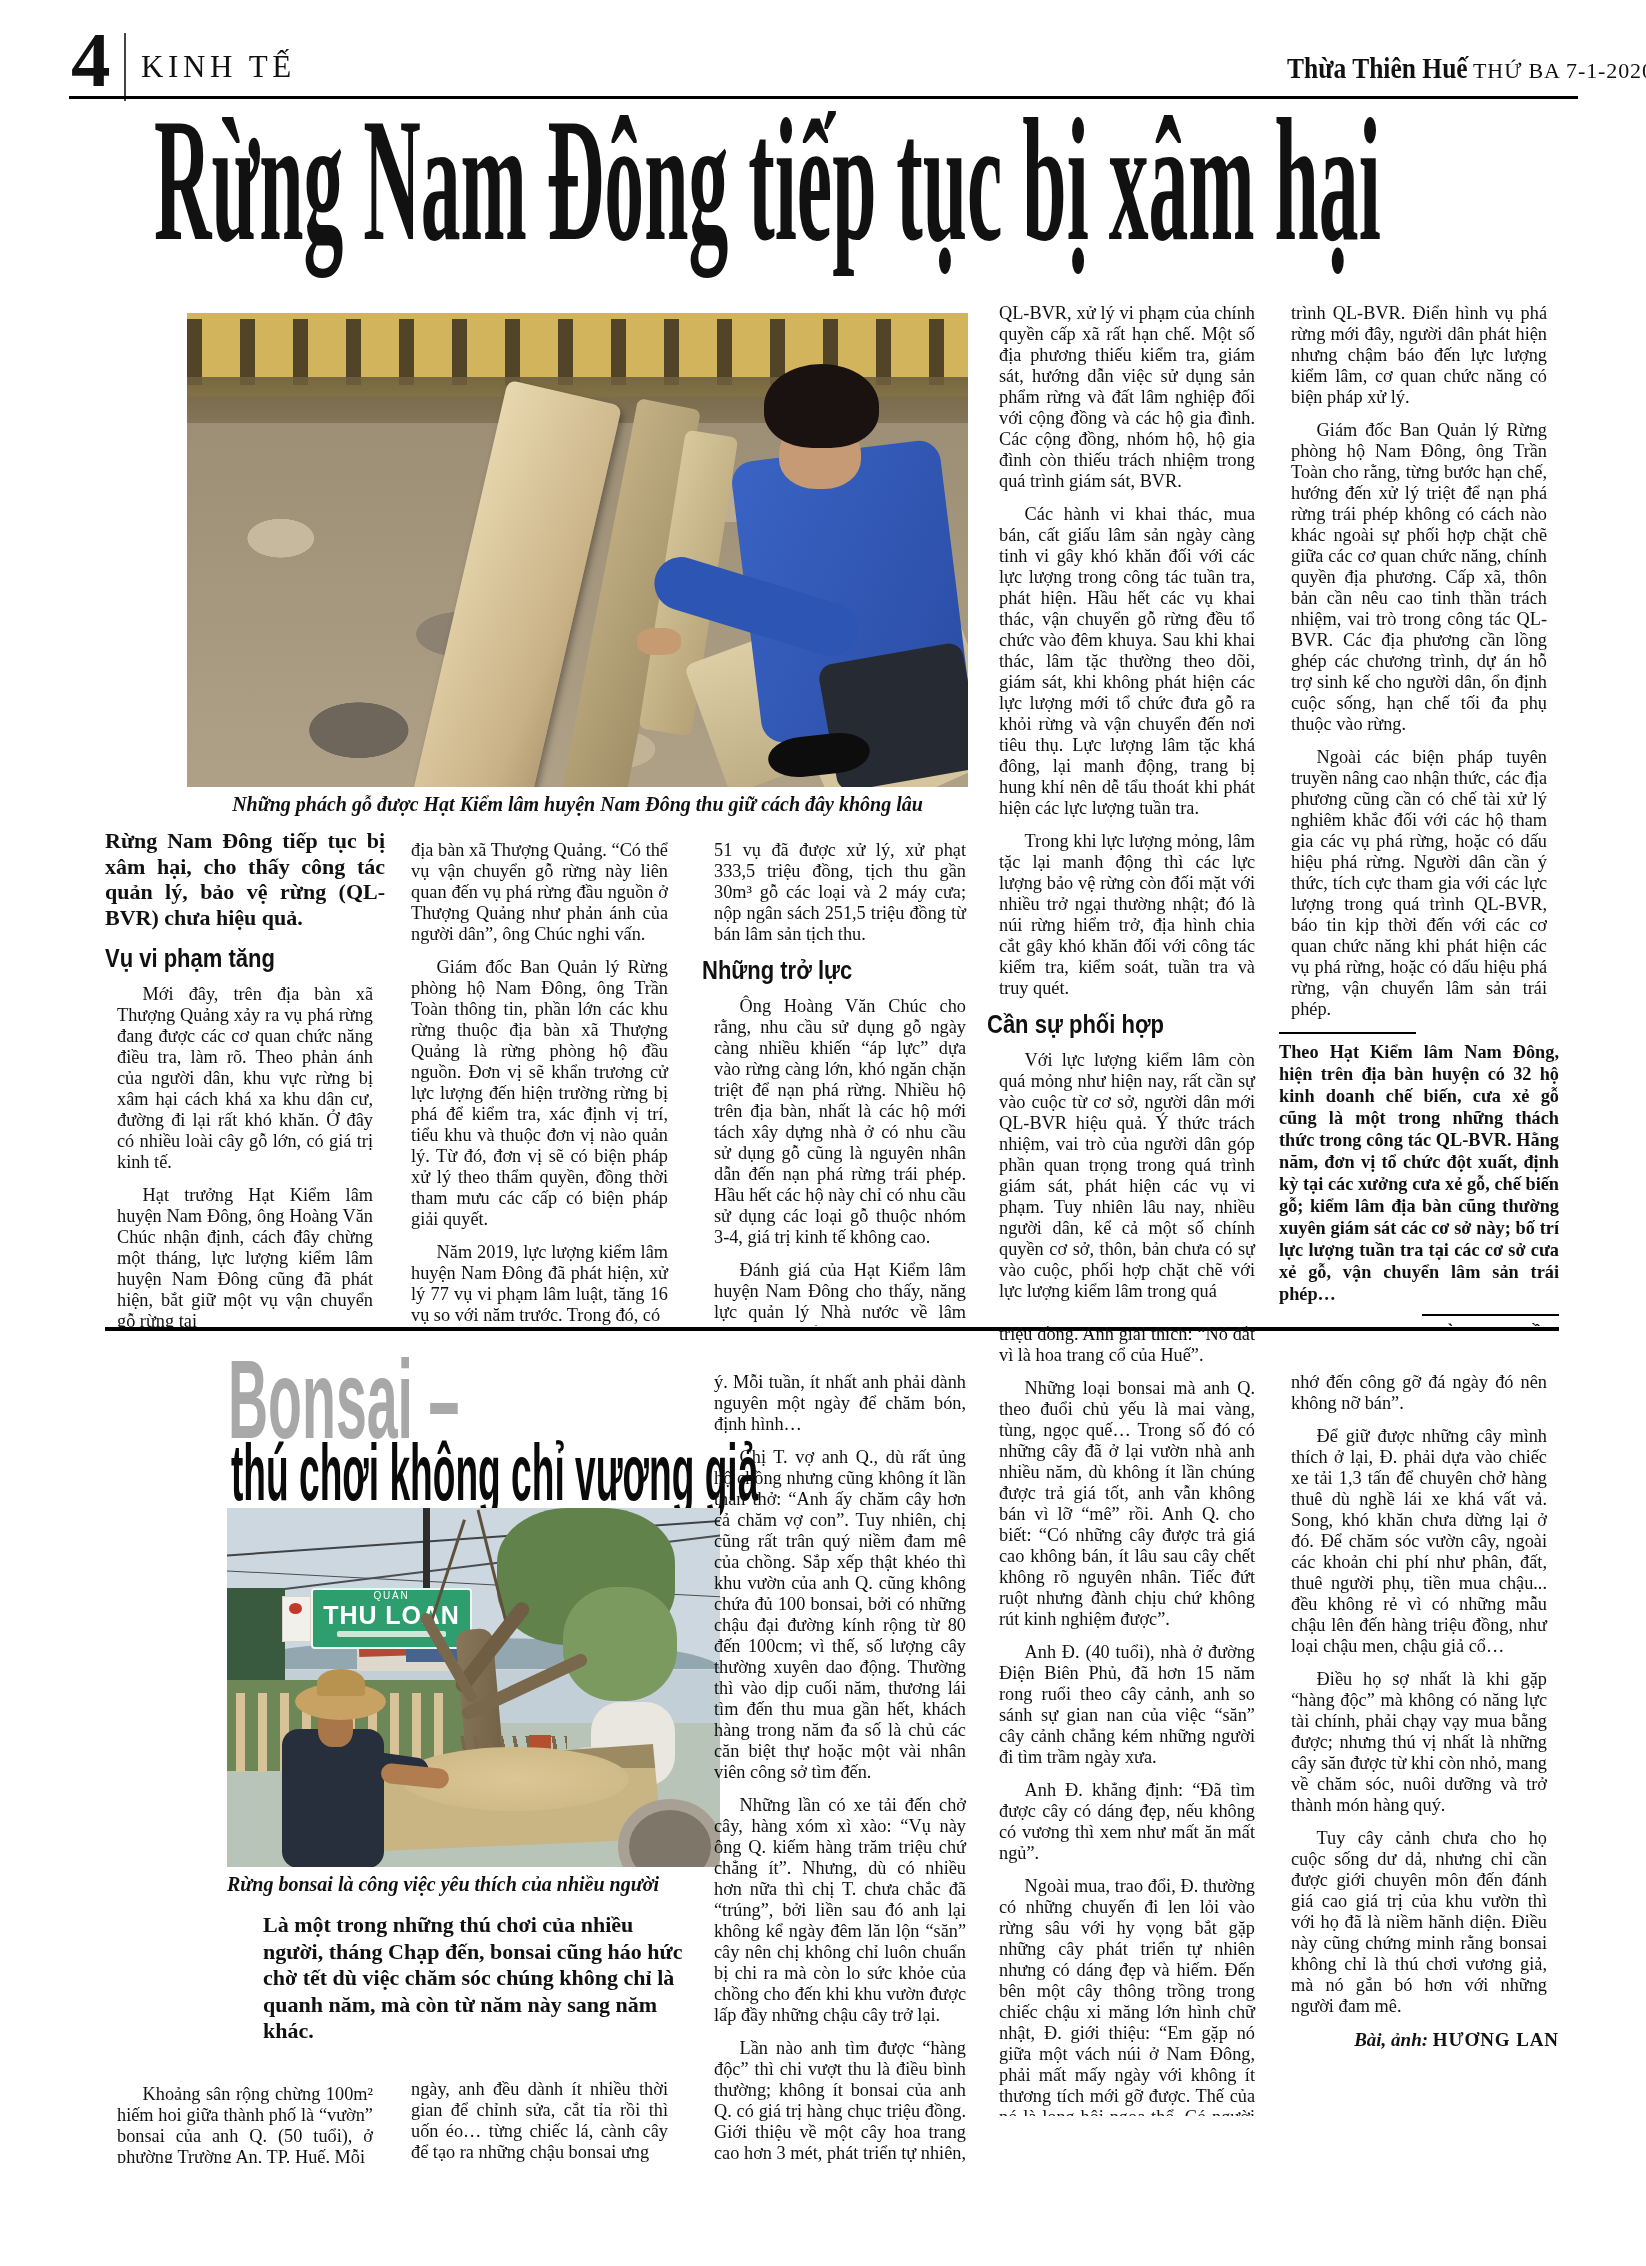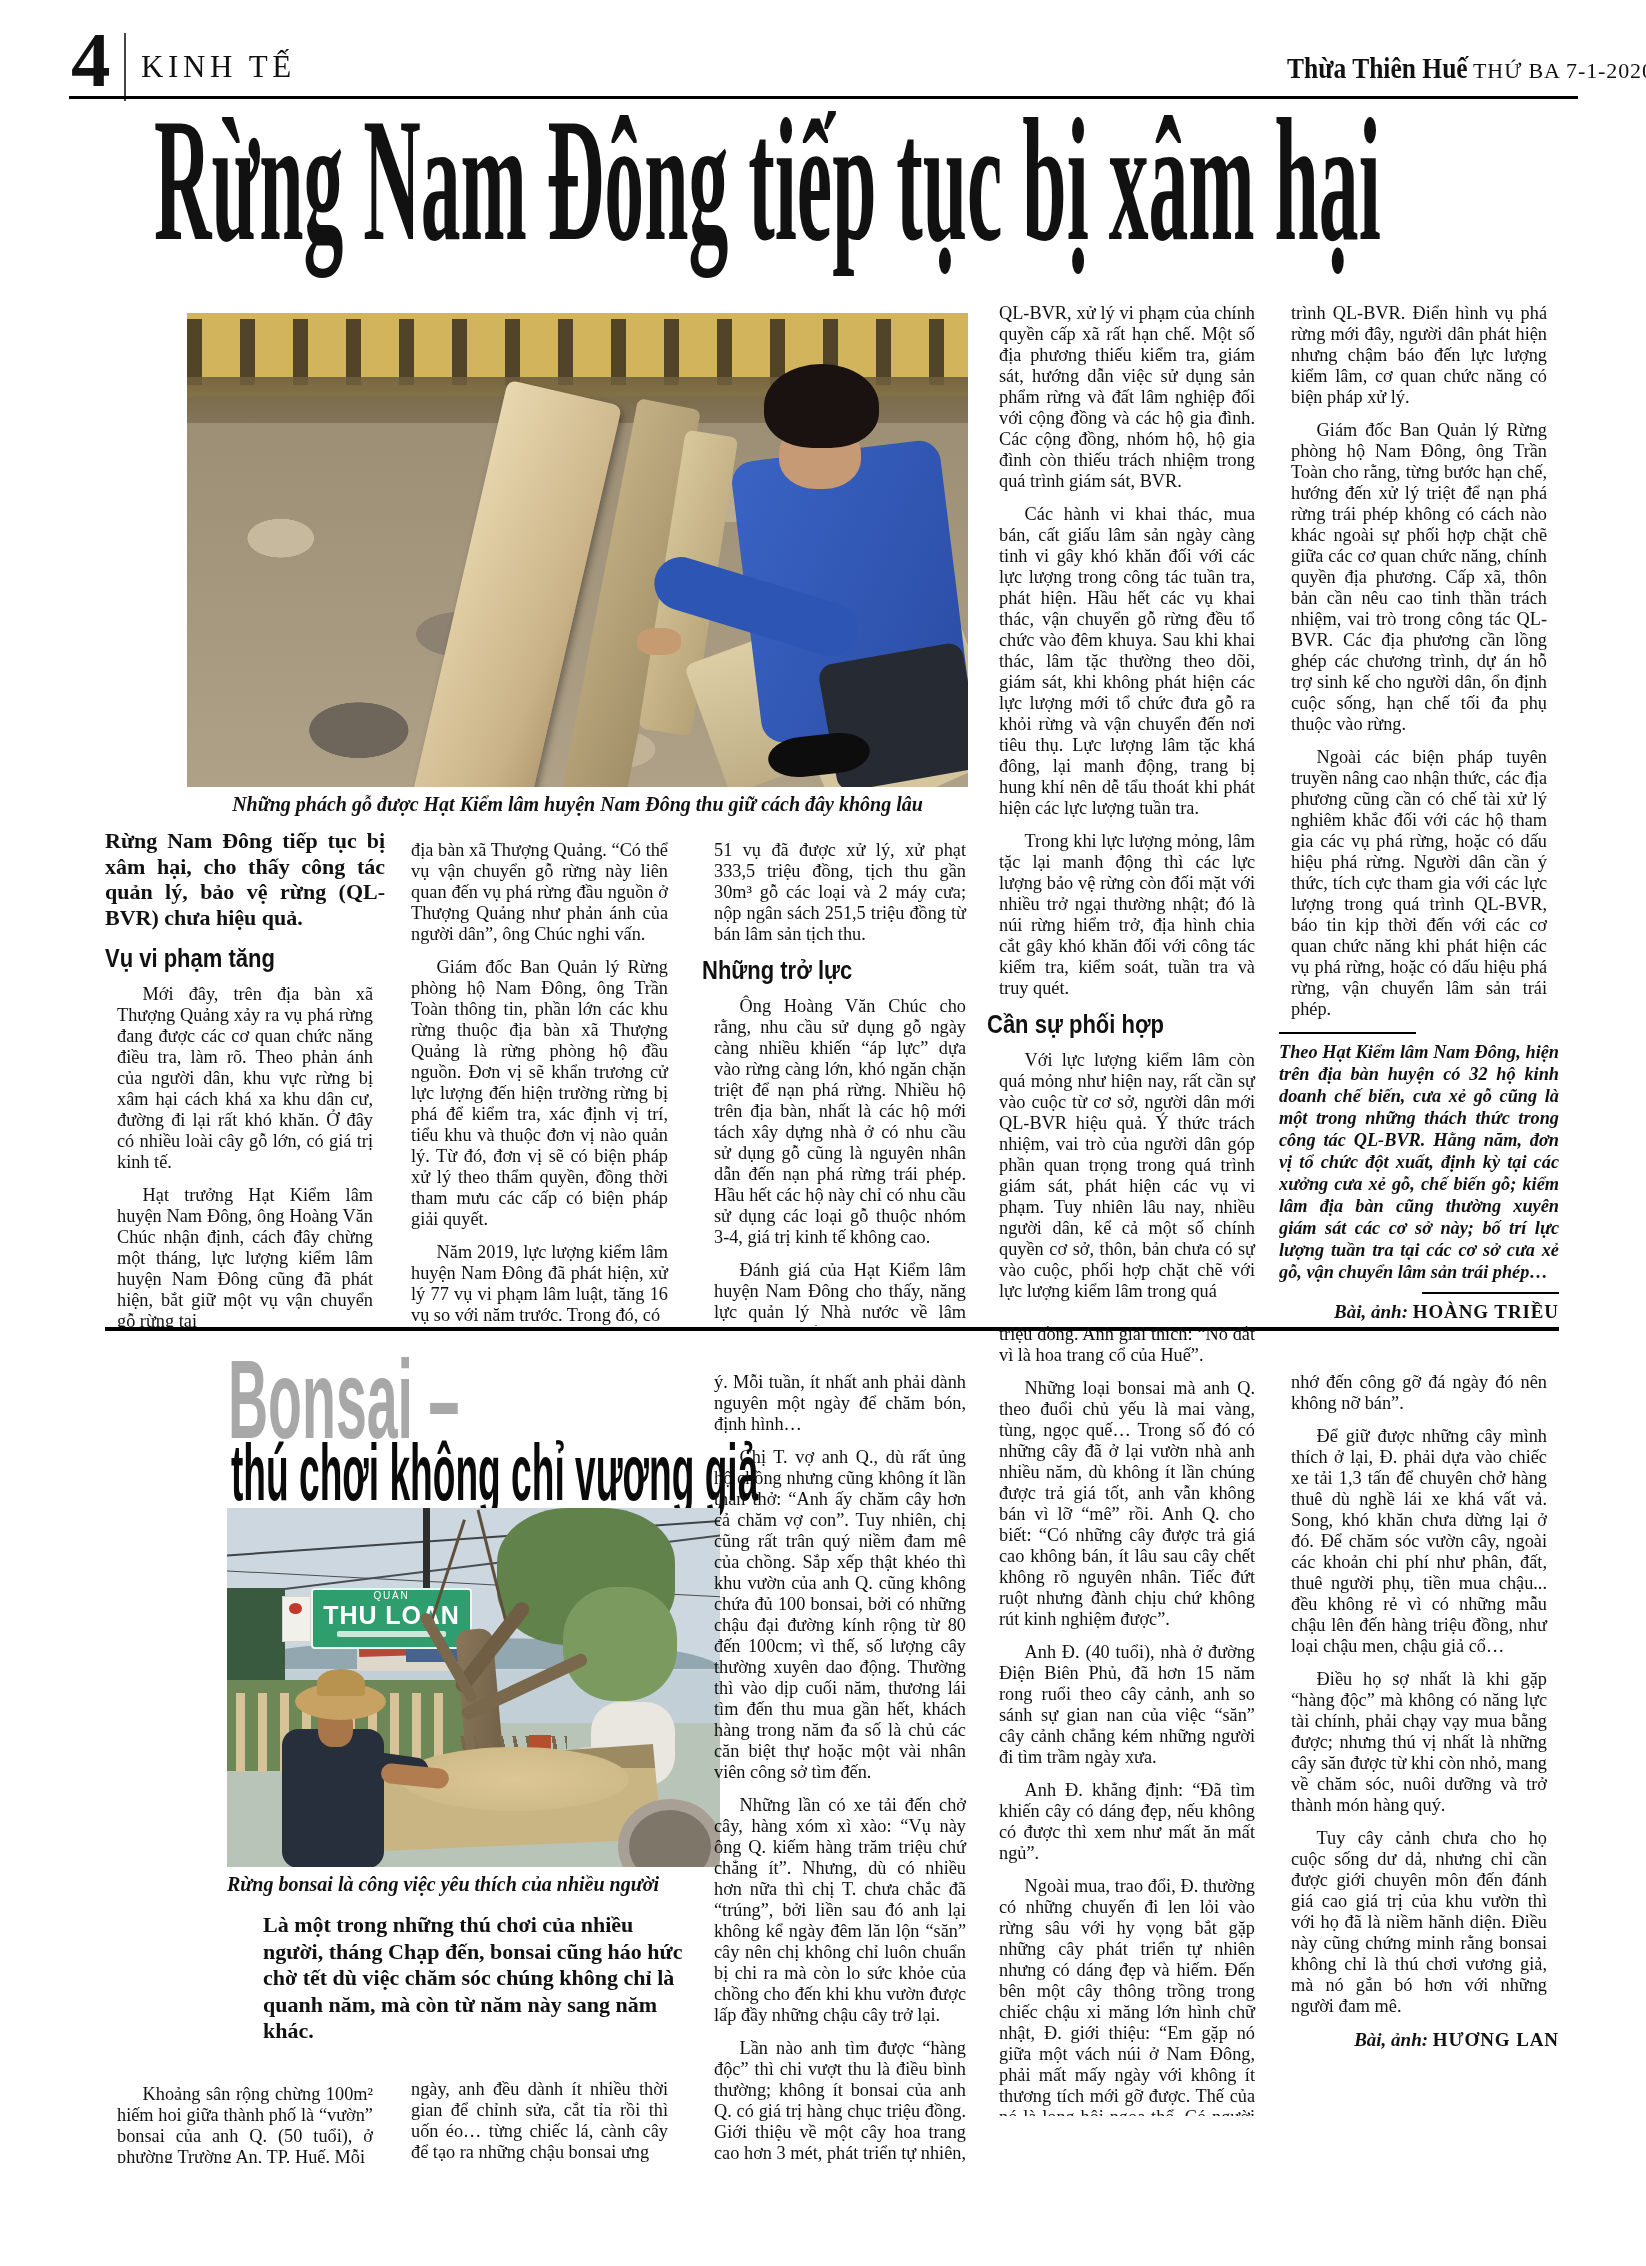--- a/index.html
+++ b/index.html
@@ -22,21 +22,21 @@
                  line-height:1;color:#0a0a0a;white-space:nowrap;transform:scaleX(.47);transform-origin:left top;}
   
   .caption{font-size:20px;font-weight:bold;font-style:italic;text-align:center;}
   .intro{font-size:22px;line-height:25.6px;font-weight:bold;text-align:justify;}
   .intro2{font-size:22px;line-height:26.5px;font-weight:bold;text-align:left;margin-left:42px;}
   .col{font-size:18.3px;line-height:21px;text-align:justify;overflow:hidden;}
   .col p{margin:12px;text-indent:25.6px;}
   .col p.cont{text-indent:0;}
   .subhead{font-family:"Liberation Sans","DejaVu Sans",sans-serif;font-weight:bold;font-size:25px;
            line-height:27.4px;margin:9.1px 0 5.5px 0;white-space:nowrap;transform:scaleX(.88);transform-origin:left center;}
-  .boxtext{font-size:18.3px;line-height:22px;font-weight:bold;text-align:justify;font-style:italic;}
+  .boxtext{font-size:18.3px;line-height:22px;font-weight:bold;text-align:justify;}
   .byline{font-size:19px;text-align:right;margin-top:7.3px;}
   .byline .lbl{font-style:italic;font-weight:bold;}
   .byline .nm{font-weight:bold;letter-spacing:0.9px;}
   .minirule{height:1.8px;background:#000;}
   
   .photo{overflow:hidden;}
   .ph{position:absolute;}
   #photo1{background:#a89a82;}
   #photo1 .ground{left:0;top:110px;width:100%;height:384px;
      background:
@@ -193,21 +193,21 @@
     <p class="cont">ý. Mỗi tuần, ít nhất anh phải dành nguyên một ngày để chăm bón, định hình…</p>
     <p>Chị T. vợ anh Q., dù rất ủng hộ chồng nhưng cũng không ít lần than thở: “Anh ấy chăm cây hơn cả chăm vợ con”. Tuy nhiên, chị cũng rất trân quý niềm đam mê của chồng. Sắp xếp thật khéo thì khu vườn của anh Q. cũng không chứa đủ 100 bonsai, bởi có những chậu đại đường kính rộng từ 80 đến 100cm; vì thế, số lượng cây thường xuyên dao động. Thường thì vào dịp cuối năm, thương lái tìm đến thu mua gần hết, khách hàng trong năm đa số là chủ các căn biệt thự hoặc một vài nhân viên công sở tìm đến.</p>
     <p>Những lần có xe tải đến chở cây, hàng xóm xì xào: “Vụ này ông Q. kiếm hàng trăm triệu chứ chẳng ít”. Nhưng, dù có nhiều hơn nữa thì chị T. chưa chắc đã “trúng”, bởi liền sau đó anh lại không kể ngày đêm lăn lộn “săn” cây nên chị không chỉ luôn chuẩn bị chi ra mà còn lo sức khỏe của chồng cho đến khi khu vườn được lấp đầy những chậu cây trở lại.</p>
     <p>Lần nào anh tìm được “hàng độc” thì chi vượt thu là điều bình thường; không ít bonsai của anh Q. có giá trị hàng chục triệu đồng. Giới thiệu về một cây hoa trang cao hơn 3 mét, phát triển tự nhiên, anh Q. cho biết đã có người trả 15</p>
   </div>
 
   <div class="abs col" style="left:987px;top:1312px;width:280px;height:804px;">
     <p class="cont">triệu đồng. Anh giải thích: “Nó đắt vì là hoa trang cổ của Huế”.</p>
     <p>Những loại bonsai mà anh Q. theo đuổi chủ yếu là mai vàng, tùng, ngọc quế… Trong số đó có những cây đã ở lại vườn nhà anh nhiều năm, dù không ít lần chúng được trả giá tốt, anh vẫn không bán vì lỡ “mê” rồi. Anh Q. cho biết: “Có những cây được trả giá cao không bán, ít lâu sau cây chết không rõ nguyên nhân. Tiếc đứt ruột nhưng đành chịu chứ không rút kinh nghiệm được”.</p>
     <p>Anh Đ. (40 tuổi), nhà ở đường Điện Biên Phủ, đã hơn 15 năm rong ruổi theo cây cảnh, anh so sánh sự gian nan của việc “săn” cây cảnh chẳng kém những người đi tìm trầm ngày xưa.</p>
-    <p>Anh Đ. khẳng định: “Đã tìm khiến cây có dáng đẹp, nếu không có được thì xem như mất ăn mất ngủ”.</p>
+    <p>Anh Đ. khẳng định: “Đã tìm được cây có dáng đẹp, nếu không có vương thì xem như mất ăn mất ngủ”.</p>
     <p>Ngoài mua, trao đổi, Đ. thường có những chuyến đi len lỏi vào rừng sâu với hy vọng bắt gặp những cây phát triển tự nhiên nhưng có dáng đẹp và hiếm. Đến bên một cây thông trồng trong chiếc chậu xi măng lớn hình chữ nhật, Đ. giới thiệu: “Em gặp nó giữa một vách núi ở Nam Đông, phải mất mấy ngày với không ít thương tích mới gỡ được. Thế của nó là long hội ngọa thổ. Có người trả hơn 20 triệu đồng, nhưng cứ</p>
   </div>
 
   <div class="abs col" style="left:1279px;top:1360px;width:280px;height:822px;">
     <p class="cont">nhớ đến công gỡ đá ngày đó nên không nỡ bán”.</p>
     <p>Để giữ được những cây mình thích ở lại, Đ. phải dựa vào chiếc xe tải 1,3 tấn để chuyên chở hàng thuê dù nghề lái xe khá vất vả. Song, khó khăn chưa dừng lại ở đó. Để chăm sóc vườn cây, ngoài các khoản chi phí như phân, đất, thuê người phụ, tiền mua chậu... đều không rẻ vì có những mẫu chậu lên đến hàng triệu đồng, như loại chậu men, chậu giả cổ…</p>
     <p>Điều họ sợ nhất là khi gặp “hàng độc” mà không có năng lực tài chính, phải chạy vạy mua bằng được; nhưng thú vị nhất là những cây săn được từ khi còn nhỏ, mang về chăm sóc, nuôi dưỡng và trở thành món hàng quý.</p>
     <p>Tuy cây cảnh chưa cho họ cuộc sống dư dả, nhưng chỉ cần được giới chuyên môn đến đánh giá cao giá trị của khu vườn thì với họ đã là niềm hãnh diện. Điều này cũng chứng minh rằng bonsai không chỉ là thú chơi vương giả, mà nó gắn bó hơn với những người đam mê.</p>
     <div class="byline" style="margin-top:1.8px;">
       <span class="lbl">Bài, ảnh:</span>

